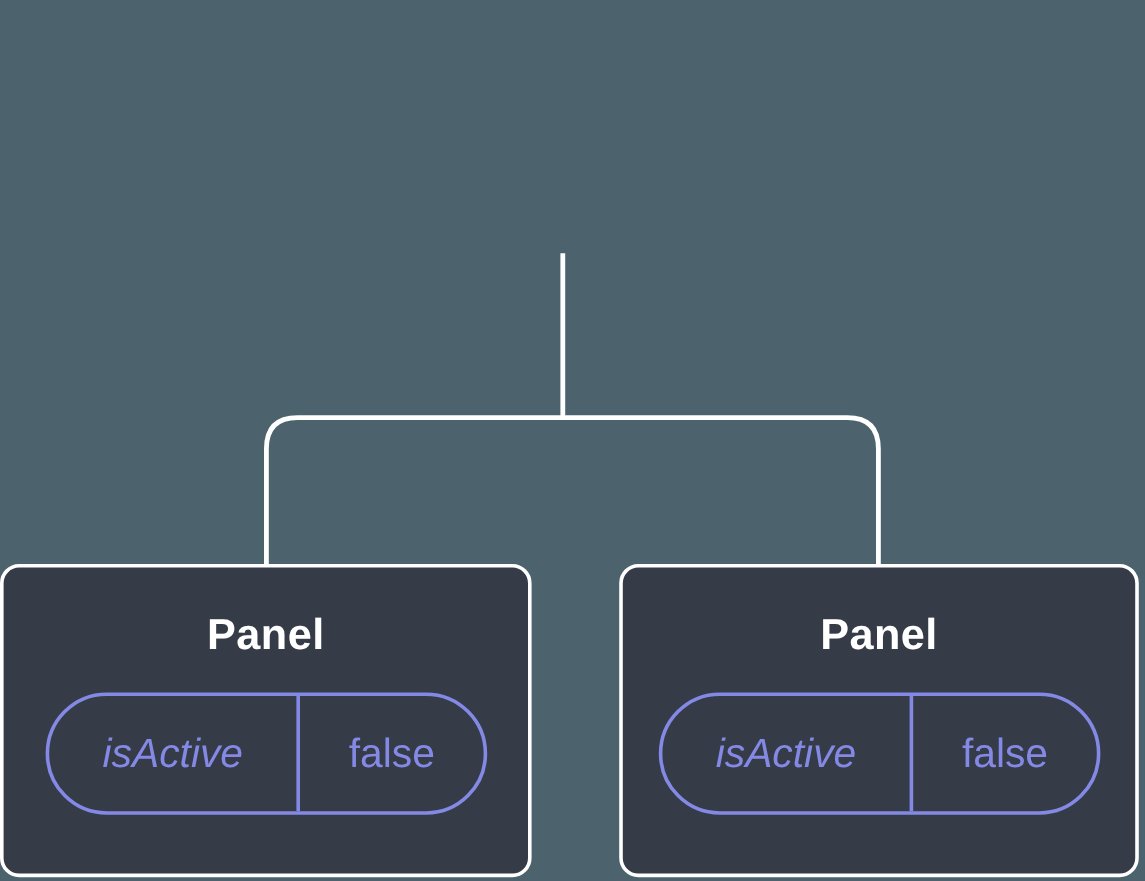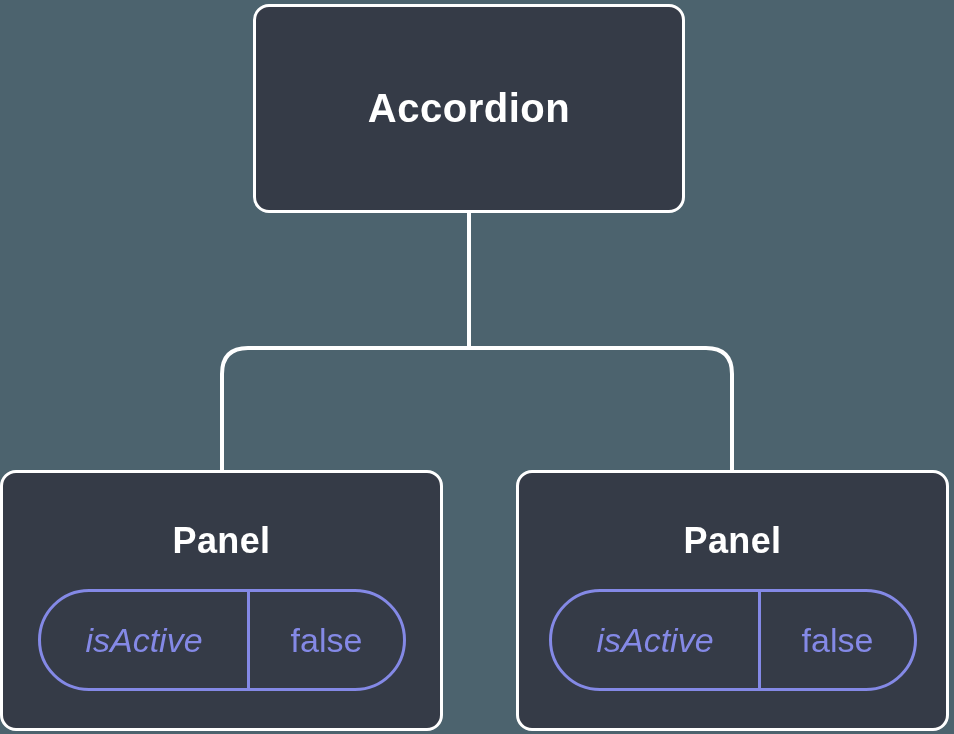--- a/index.html
+++ b/index.html
@@ -50,21 +50,21 @@
     font-size: 40px;
     font-weight: 600;
     letter-spacing: 0.5px;
   }
   .node-panel {
     top: 470px;
     height: 261px;
     display: flex;
     flex-direction: column;
     align-items: center;
-    padding-top: 46px;
+    padding-top: 34px;
   }
   .node-panel-left  { left: 0px;   width: 443px; }
   .node-panel-right { left: 516px; width: 433px; }
   .node-panel .node-label {
     font-size: 36px;
     font-weight: 600;
     letter-spacing: 0.4px;
     line-height: 1.2;
   }
   .prop-pill {
@@ -95,23 +95,20 @@
 </head>
 <body>
 
 <div class="canvas">
 
   <svg class="connectors" viewBox="0 0 954 734" xmlns="http://www.w3.org/2000/svg" aria-hidden="true">
     <path d="M469 211 L469 348"></path>
     <path d="M222 471 L222 374 Q222 348 248 348 L706 348 Q732 348 732 374 L732 471"></path>
   </svg>
 
-  <div class="node node-root">
-    <span class="node-label">Accordion</span>
-  </div>
 
   <div class="node node-panel node-panel-left">
     <span class="node-label">Panel</span>
     <div class="prop-pill">
       <span class="prop-name">isActive</span>
       <span class="prop-value">false</span>
     </div>
   </div>
 
   <div class="node node-panel node-panel-right">

